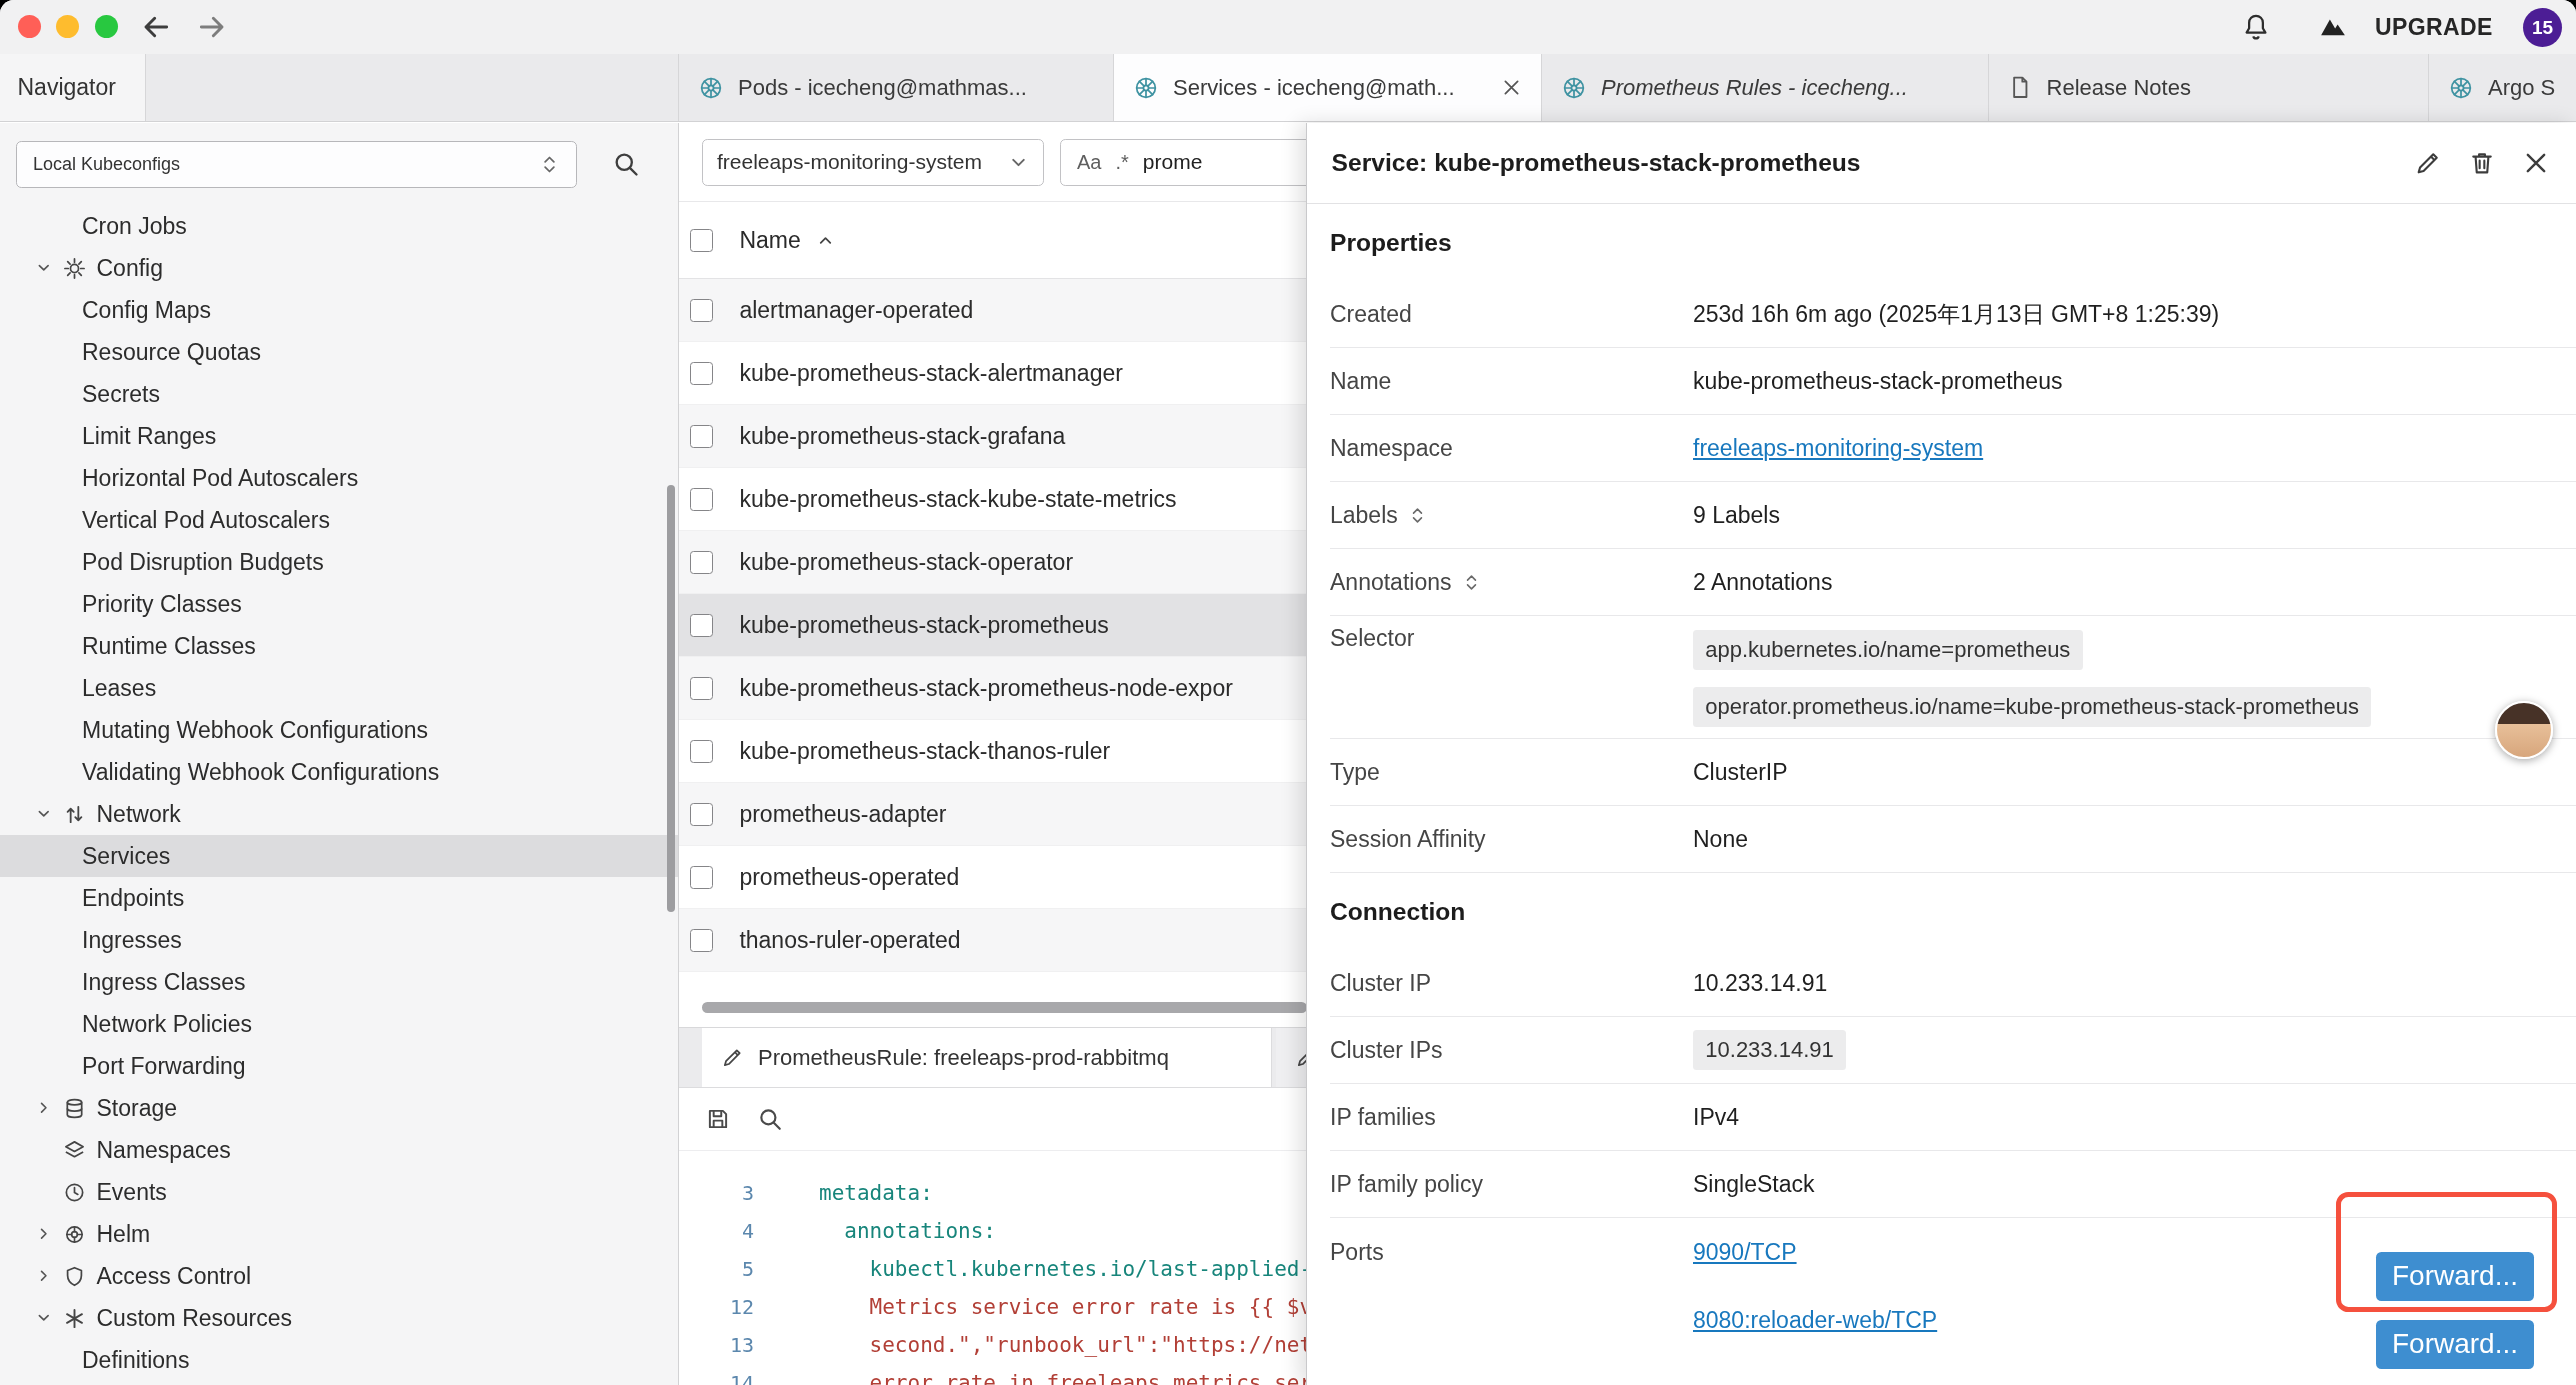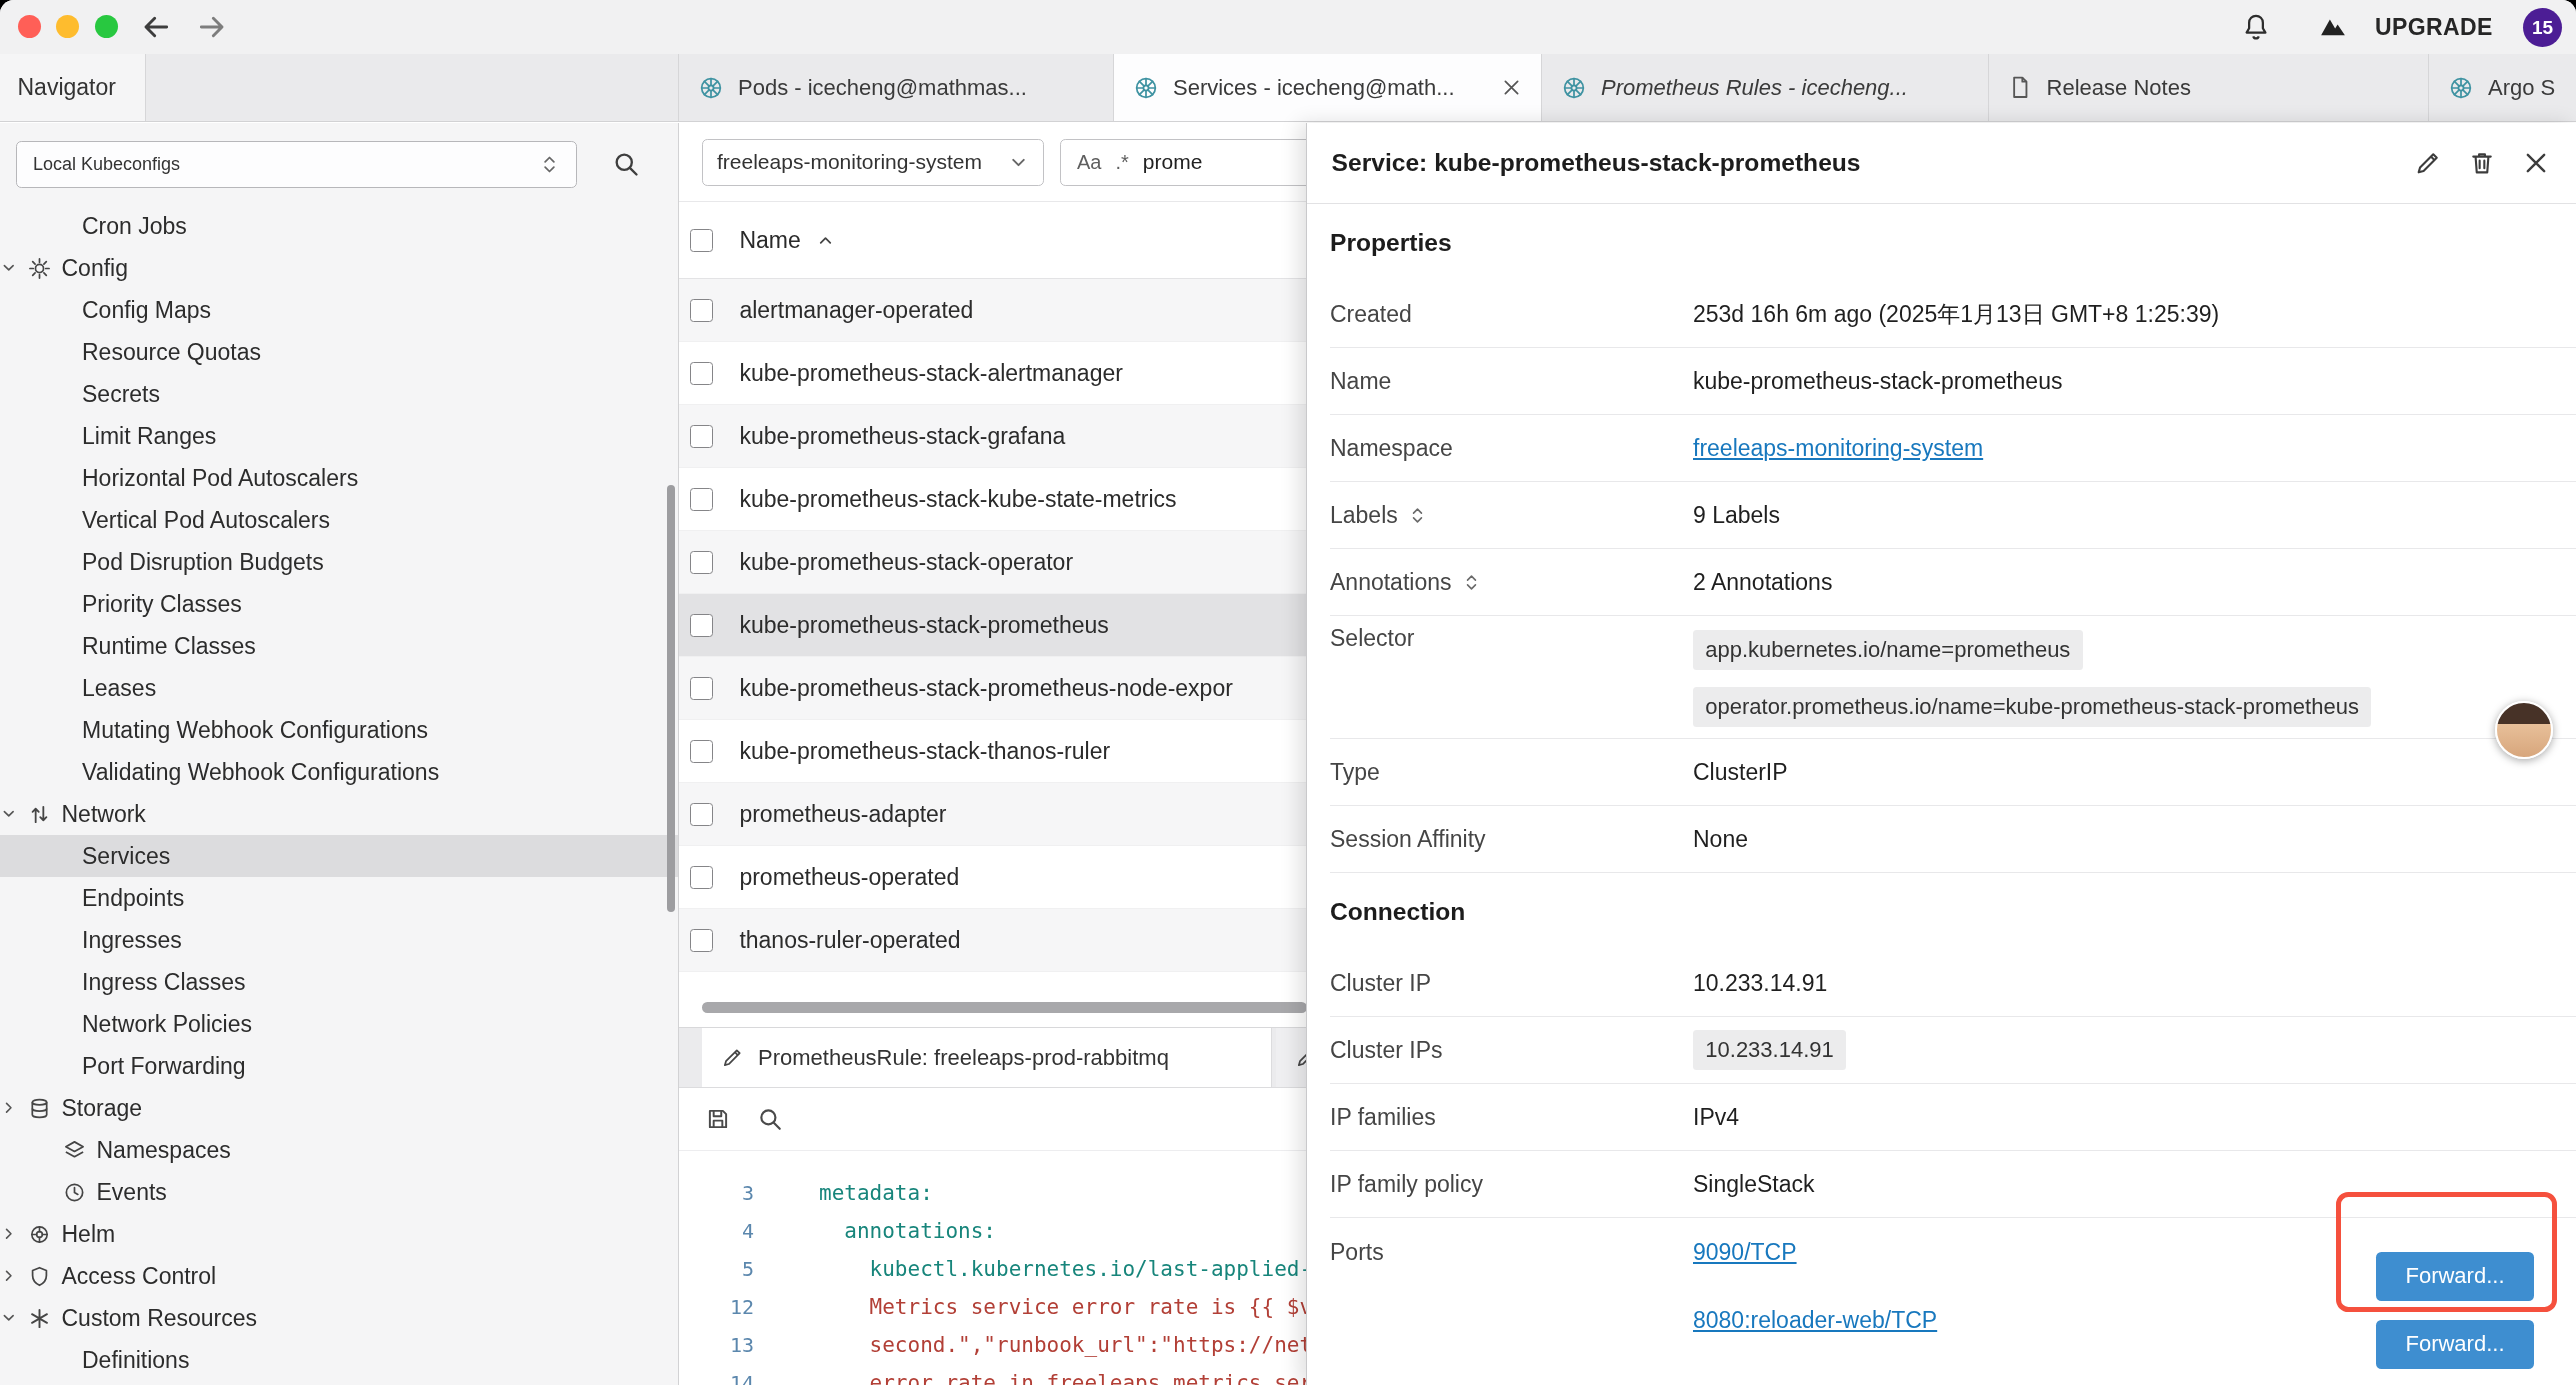--- a/index.html
+++ b/index.html
@@ -48,21 +48,21 @@
   
   #sidebar { position:absolute; left:0; top:123px; width:679px; bottom:0; background:#f5f5f6;
              border-right:0.9px solid #d2d2d4; overflow:hidden; }
   #sidebar-filter { height:82px; display:flex; align-items:center; padding:0 16px; }
   #kubeconfig-select { width:561px; height:47px; background:#fdfdfe; border:0.9px solid #b7b7ba; border-radius:5.3px;
                        display:flex; align-items:center; justify-content:space-between; padding:0 16px;
                        font-size:18px; color:#333; cursor:pointer; }
   .sel-arrows { font-size:21px; color:#666; }
   #sidebar-search { margin-left:35px; font-size:28px; color:#3e3e3e; cursor:pointer; }
   .titem { height:42px; display:flex; align-items:center; font-size:23px; color:#2c2c2c; cursor:pointer; white-space:nowrap; }
-  .titem.l0 { }
+  .titem.l0 { padding-left:35px; }
   .titem.l0.noexp { padding-left:63px; }
   .titem.l1 { padding-left:82px; }
   .titem .tchev { width:17.5px; font-size:17.5px; color:#555; margin-right:10.5px; flex:none; }
   .titem .tico  { font-size:23px; color:#454545; margin-right:10.5px; flex:none; }
   .titem.selected { background:#dcdcde; }
   #sidebar-scrollbar { position:absolute; right:2.6px; top:362px; width:8.8px; height:427px;
                        background:#9d9da0; border-radius:4.4px; }
 
   
   #middle { position:absolute; left:679px; top:123px; width:877px; bottom:0; background:#fff; }
@@ -123,21 +123,21 @@
   .chips-col { display:flex; flex-direction:column; gap:10.5px; align-items:flex-start; }
   .drow.tall { height:123px; align-items:flex-start; }
   .drow.tall .dlabel { margin-top:9px; }
   .drow.tall .chips-col { margin-top:14px;gap:17px; }
   .drow.ports { height:auto; align-items:flex-start; border-bottom:none; }
   .drow.ports .dlabel { margin-top:21px; }
   .ports-col { flex:1; display:flex; flex-direction:column; padding-right:42px; }
   .port-line { height:68px; display:flex; align-items:center; justify-content:space-between; }
   .fwd-wrap { position:relative; display:inline-block; }
   .fwd-btn { width:158px; height:49px; background:#3e8ed0; color:#fff; border:none; border-radius:5.3px;
-             font-size:22px; font-family:inherit; cursor:pointer;margin-top:48px; }
+             font-size:28px; font-family:inherit; cursor:pointer;margin-top:48px; }
   .fwd-wrap.annotated::before { content:""; position:absolute; left:-40px; right:-23px; top:-11.4px; bottom:-11.4px;
              border:5.3px solid #f5503d; border-radius:12.3px; pointer-events:none; z-index:2; }
 
   
   #avatar { position:absolute; left:2495px; top:701px; width:58px; height:58px; border-radius:50%;
             border:2.6px solid #fff; box-shadow:0 1.8px 8.8px rgba(0,0,0,0.35); z-index:20; cursor:pointer;
             background:linear-gradient(180deg,#473227 0%,#473227 38%,#e8c09a 38%,#d7a67c 100%); }
 </style>
 </head>
 <body>

